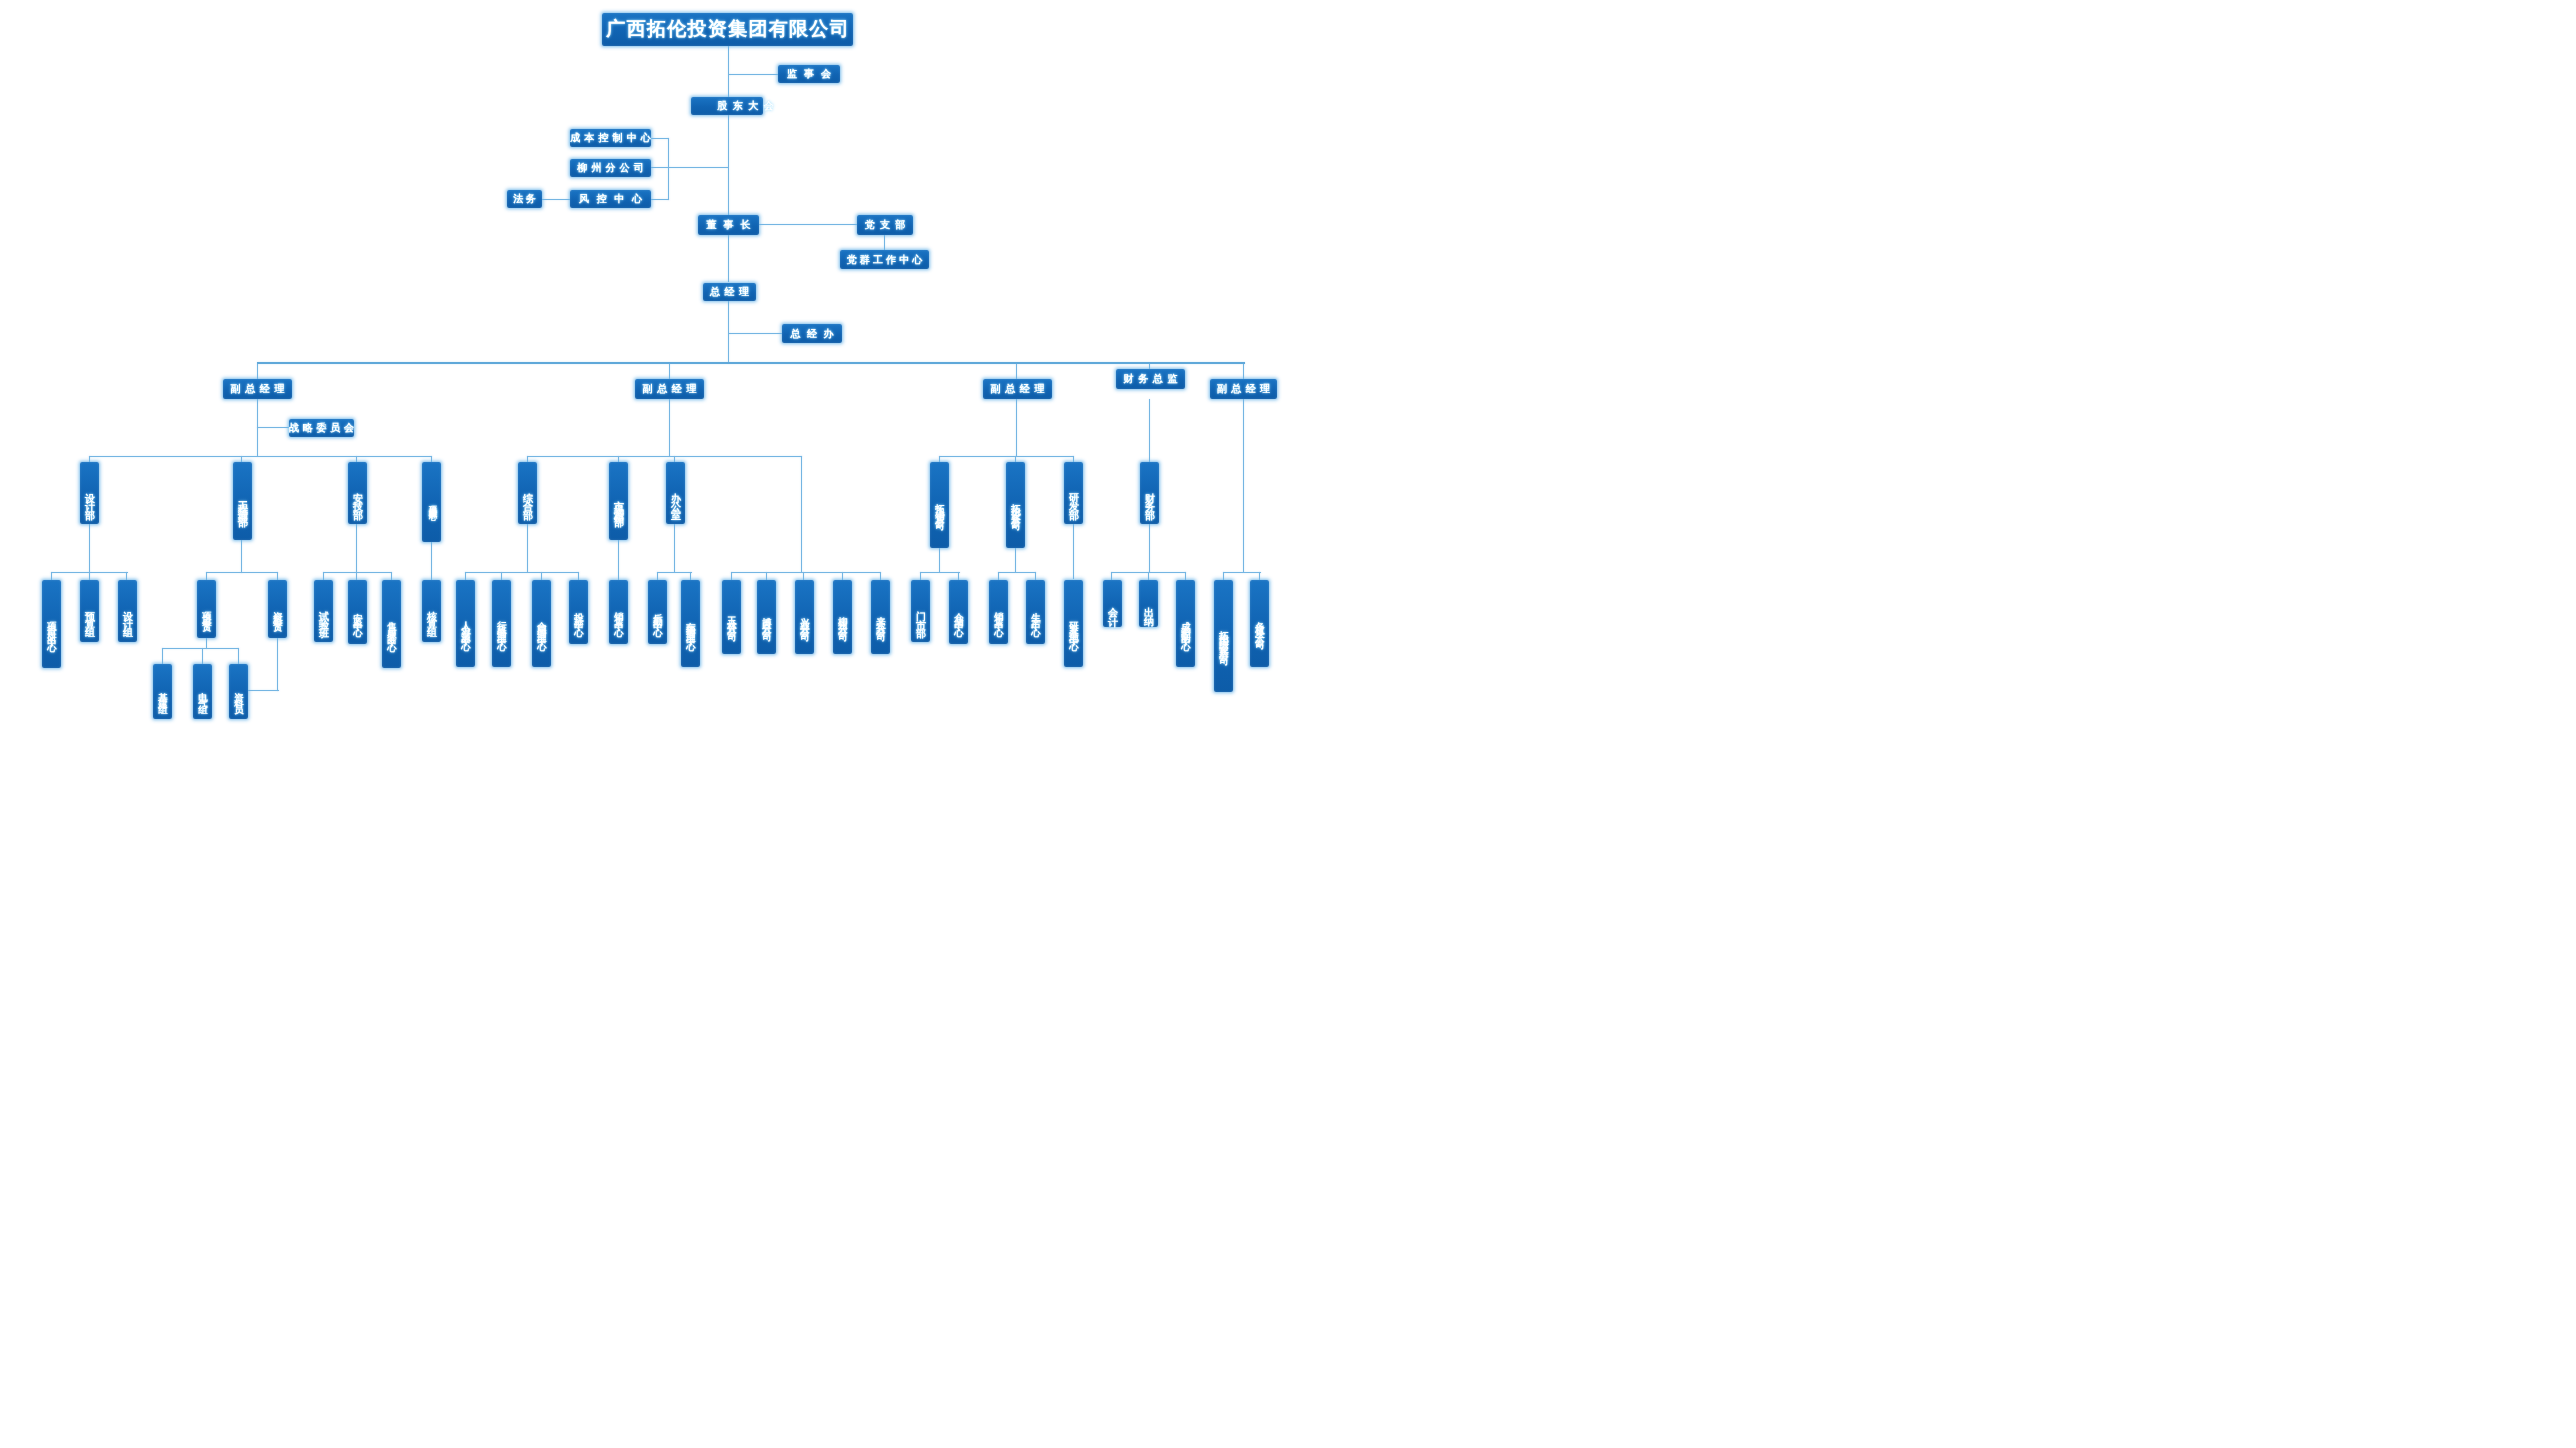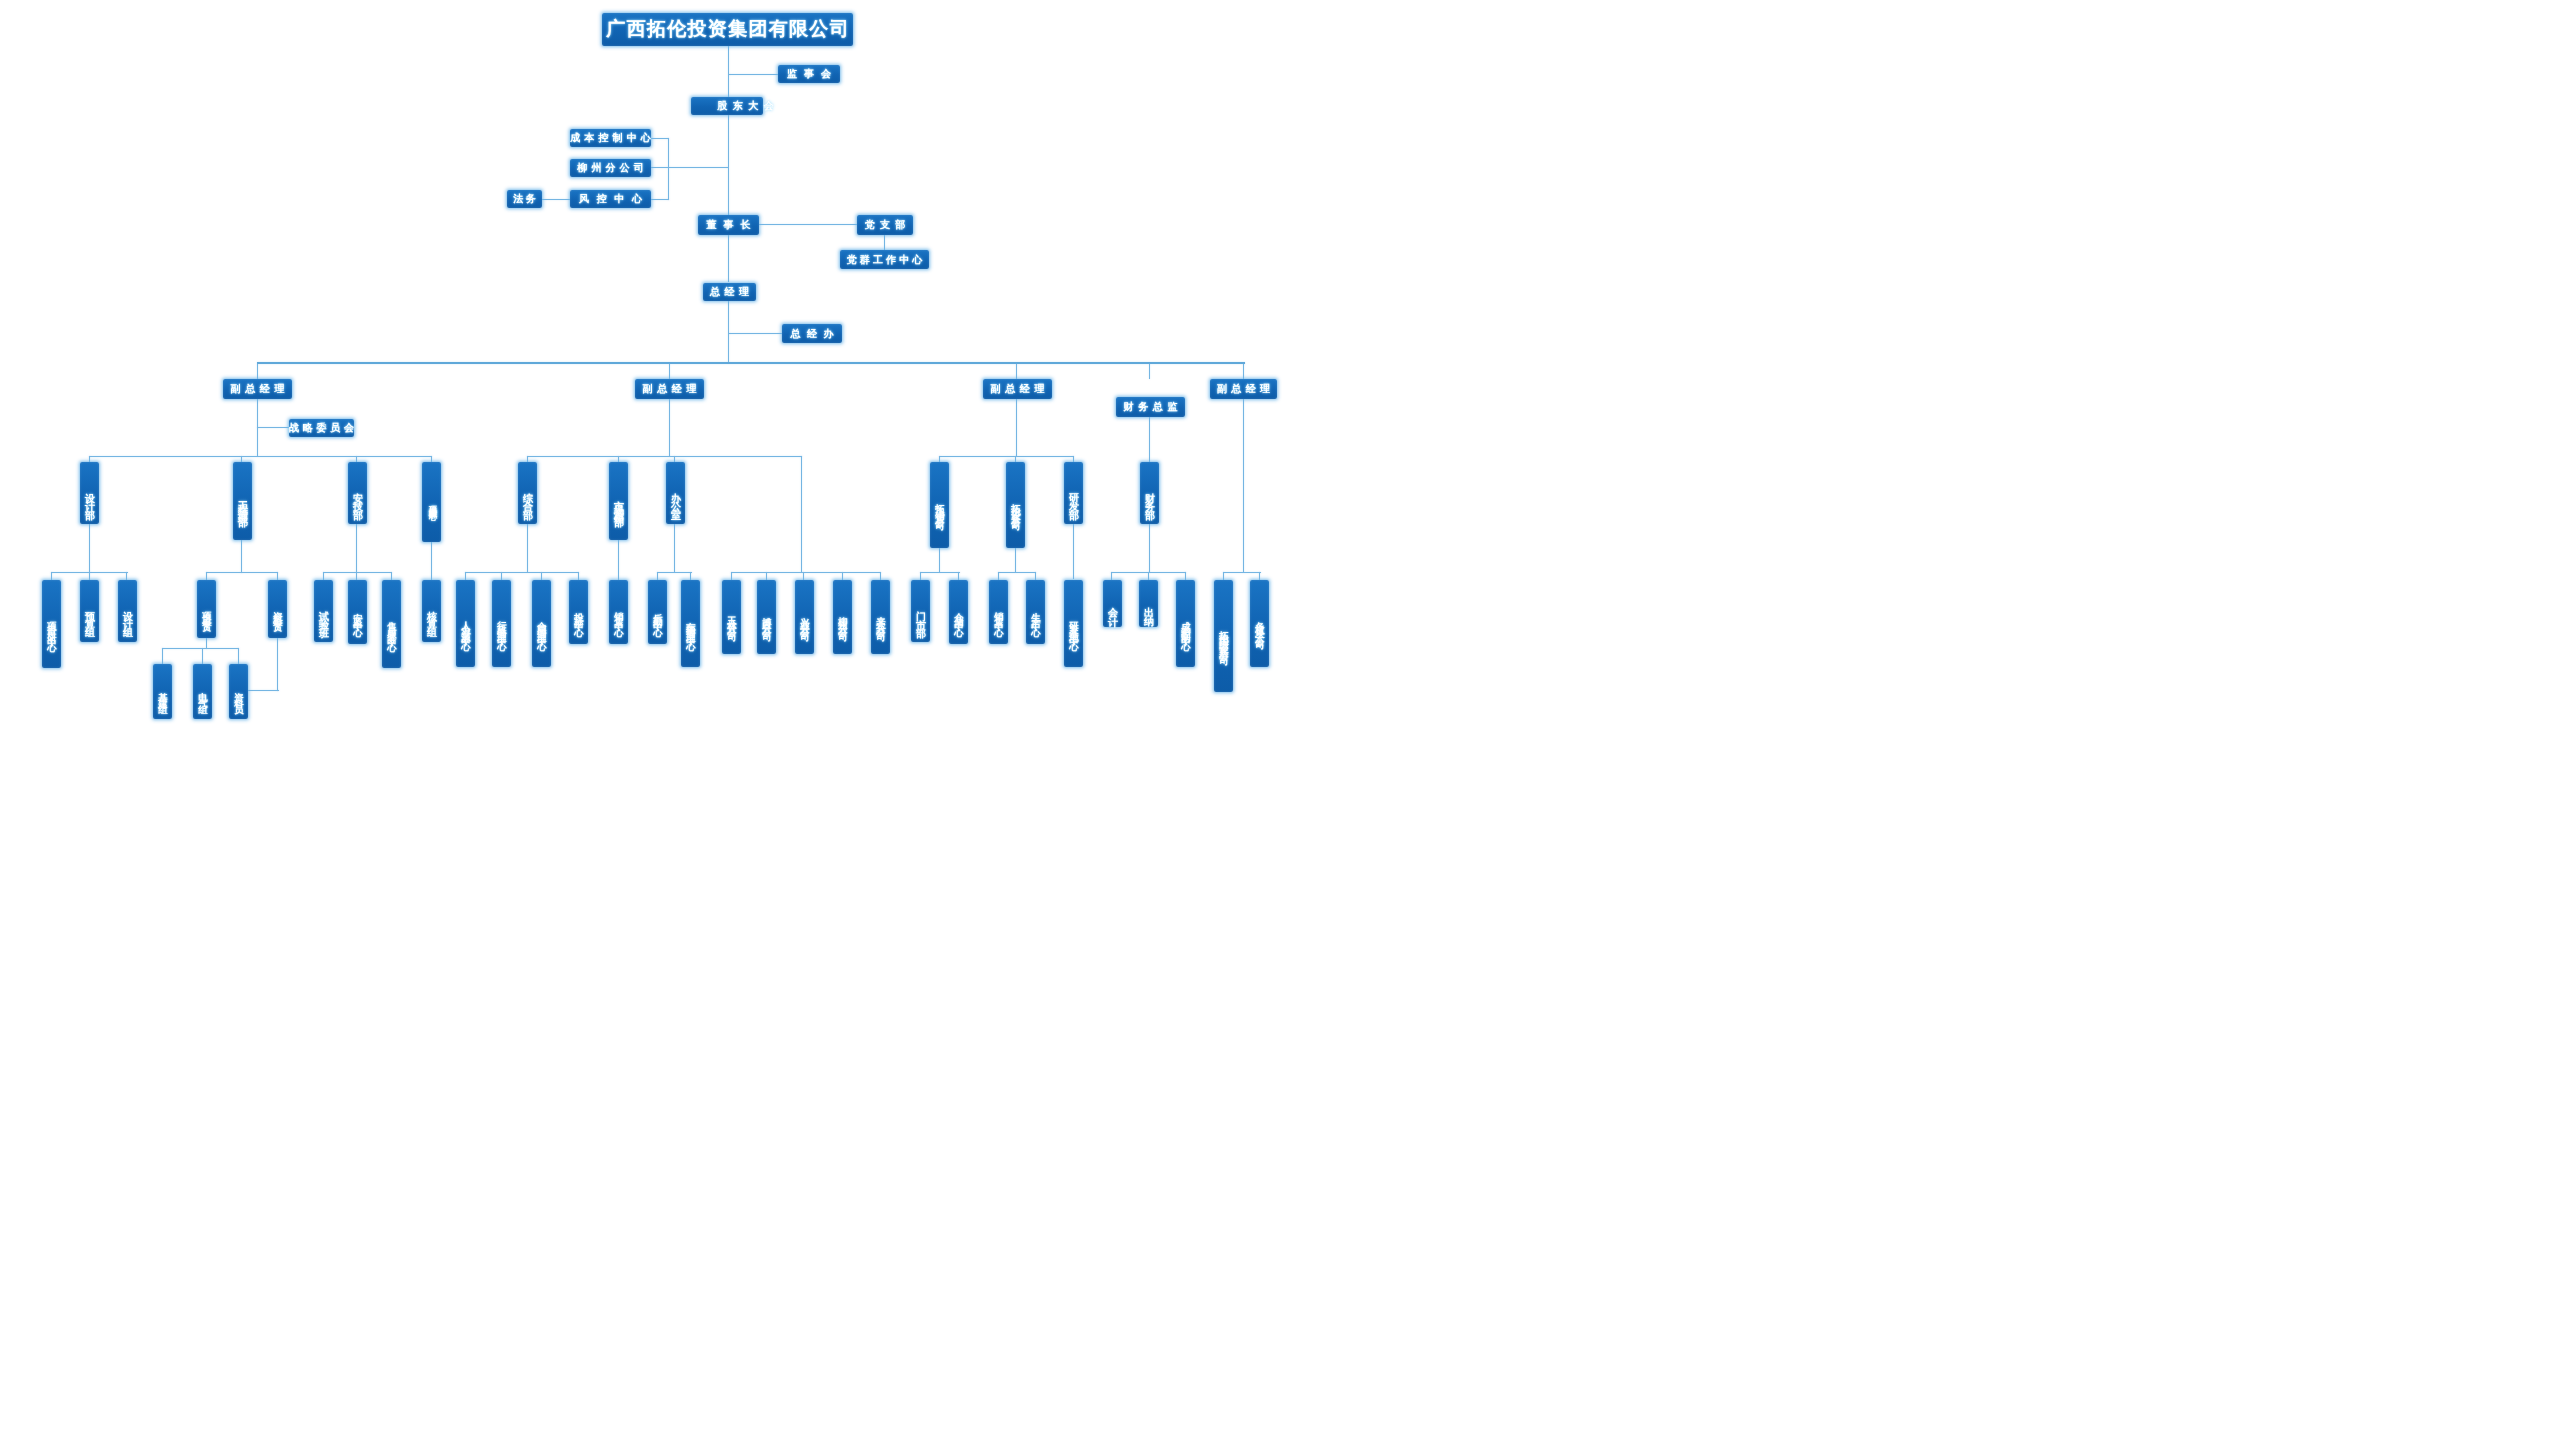--- a/index.html
+++ b/index.html
@@ -174,21 +174,21 @@
     </div>
     <div class="node node-h" style="left: 223px; top: 379px; width: 69px; height: 19.5px; font-size: 10px;">
       <span style="letter-spacing: 4.6px; margin-right: -4.6px;">副总经理</span>
     </div>
     <div class="node node-h" style="left: 635px; top: 379px; width: 69px; height: 19.5px; font-size: 10px;">
       <span style="letter-spacing: 4.6px; margin-right: -4.6px;">副总经理</span>
     </div>
     <div class="node node-h" style="left: 983px; top: 379px; width: 69px; height: 19.5px; font-size: 10px;">
       <span style="letter-spacing: 4.6px; margin-right: -4.6px;">副总经理</span>
     </div>
-    <div class="node node-h" style="left: 1116px; top: 397px; width: 69px; height: 19.5px; font-size: 10px;">
+    <div class="node node-h" style="left: 1116px; top: 369px; width: 69px; height: 19.5px; font-size: 10px;">
       <span style="letter-spacing: 4.6px; margin-right: -4.6px;">财务总监</span>
     </div>
     <div class="node node-h" style="left: 1210px; top: 379px; width: 67px; height: 19.5px; font-size: 10px;">
       <span style="letter-spacing: 4.3px; margin-right: -4.3px;">副总经理</span>
     </div>
     <div class="node node-h" style="left: 289px; top: 419px; width: 65px; height: 18px; font-size: 10px;">
       <span style="letter-spacing: 3.8px; margin-right: -3.8px;">战略委员会</span>
     </div>
     <div class="node node-v" style="left: 80px; top: 462px; width: 19px; height: 62px; font-size: 10px;">
       <span style="letter-spacing: 8.2px; margin-bottom: -8.2px;">设计部</span>

